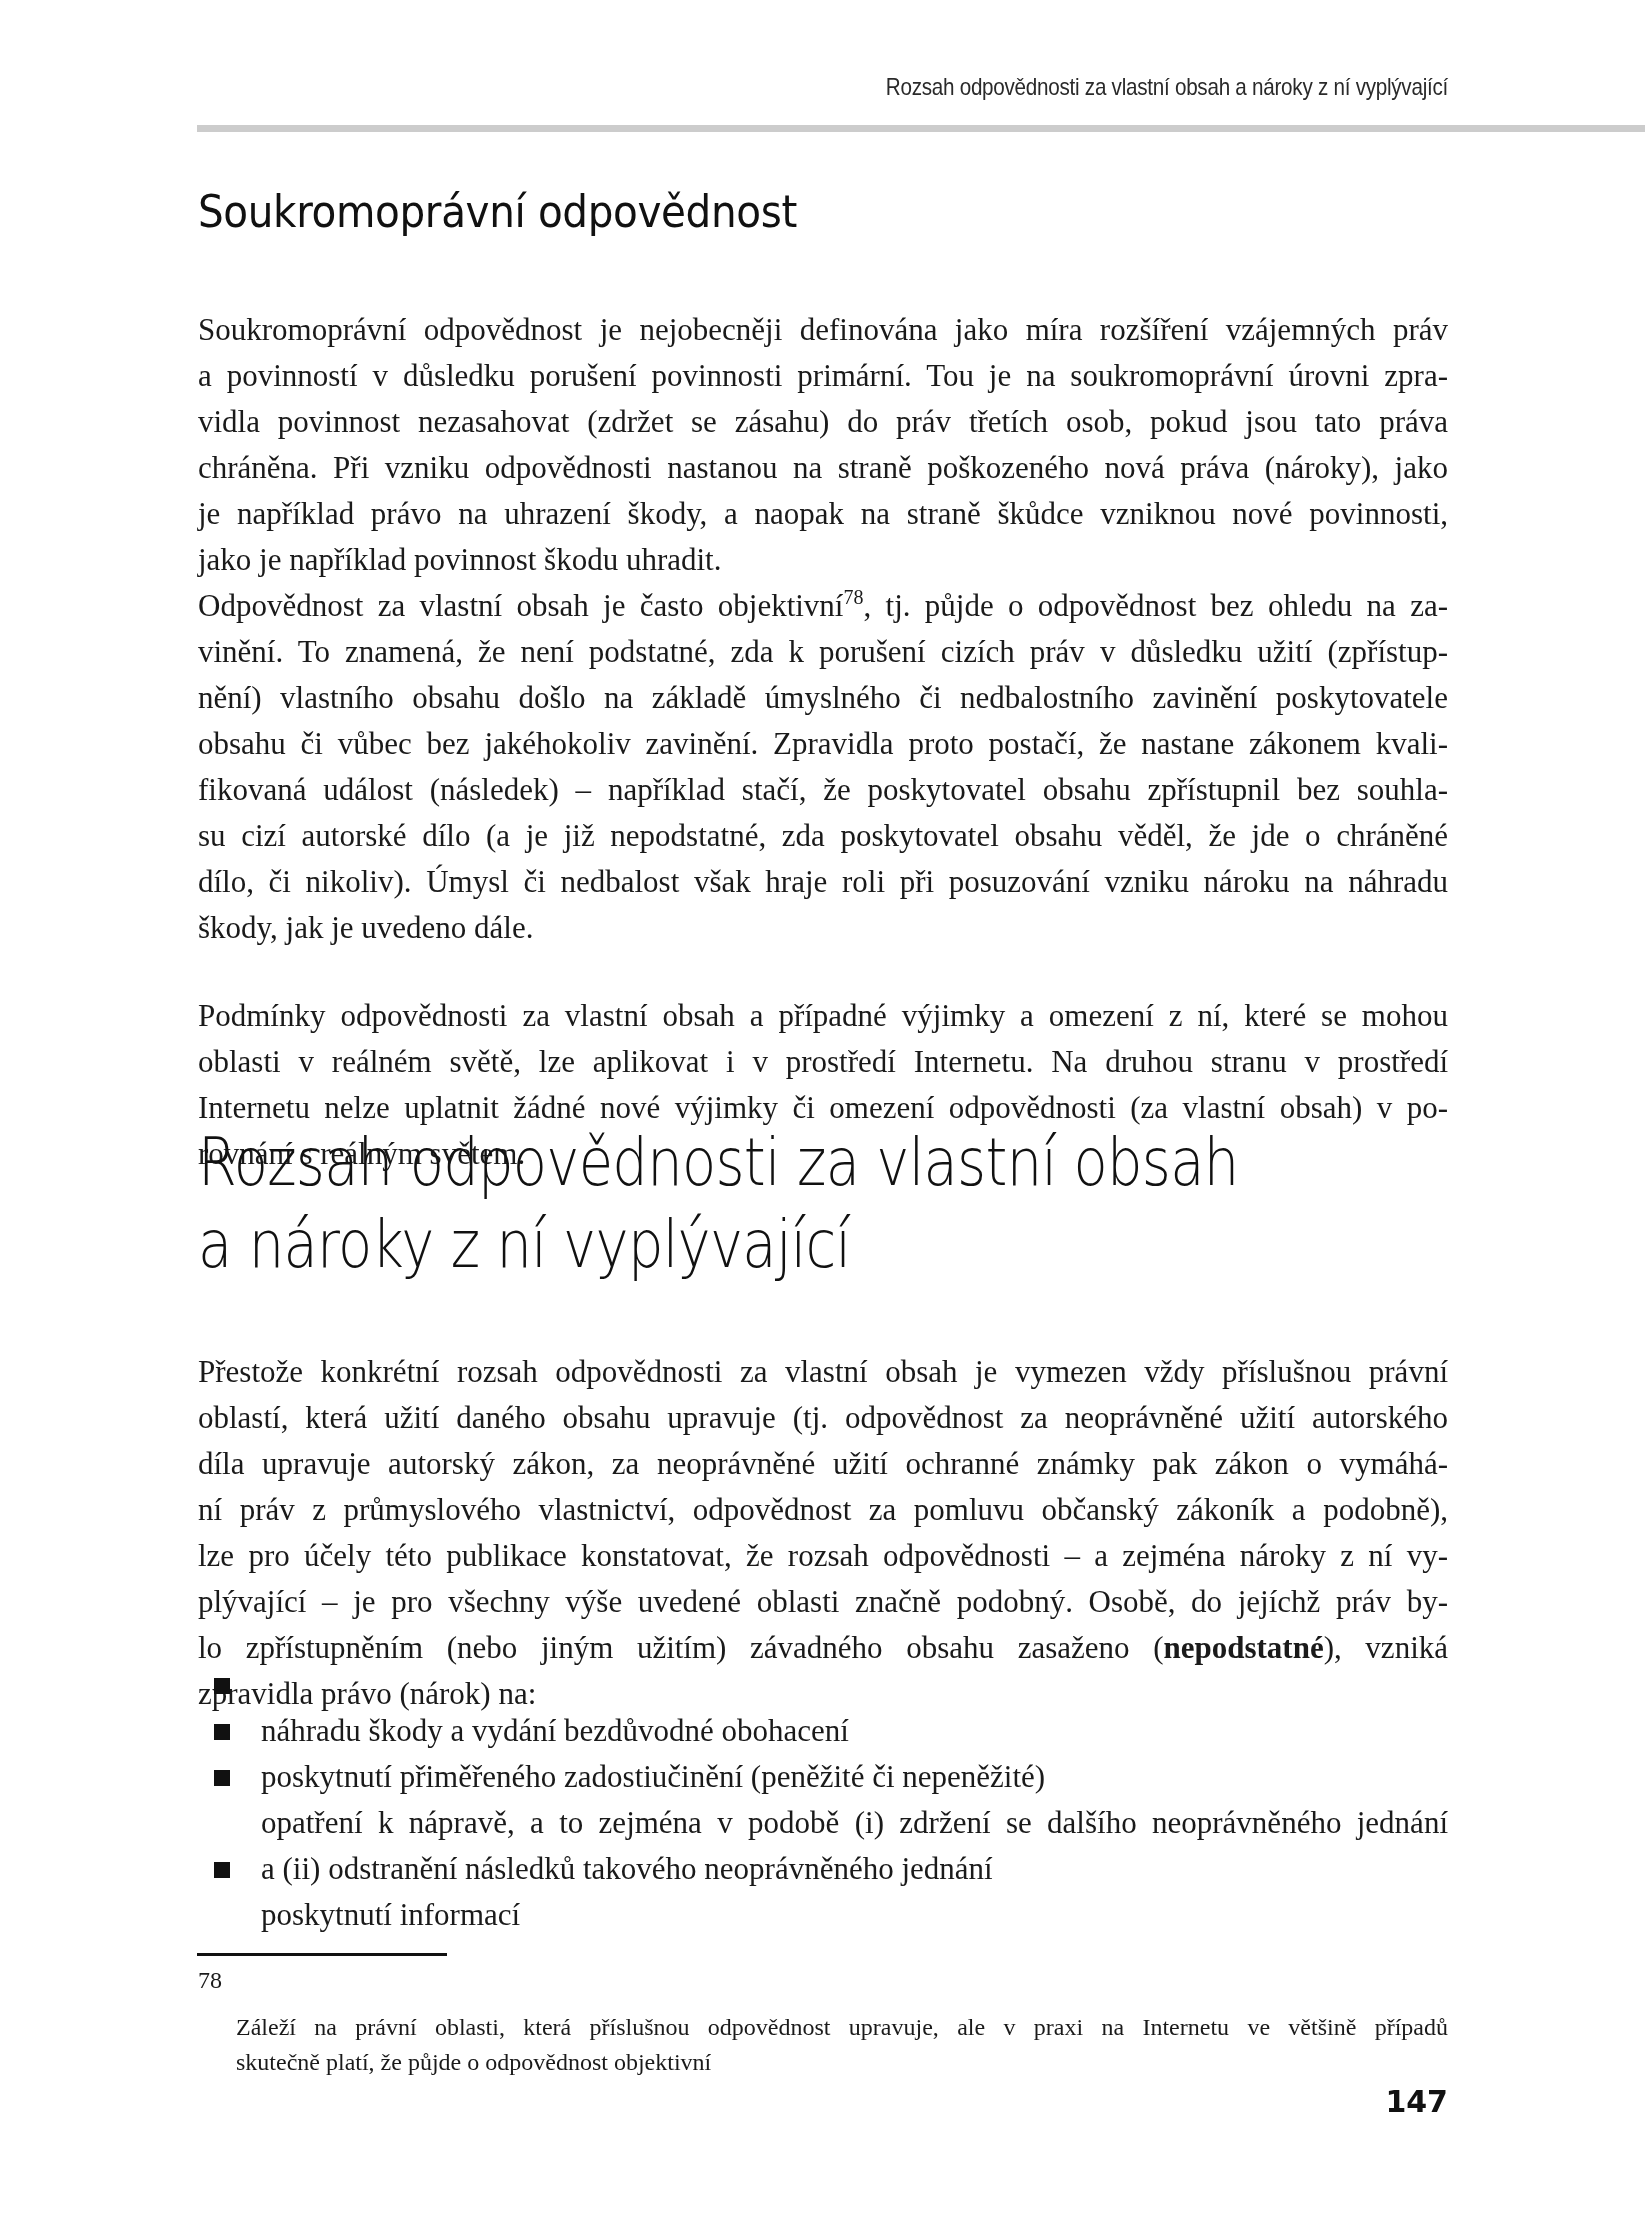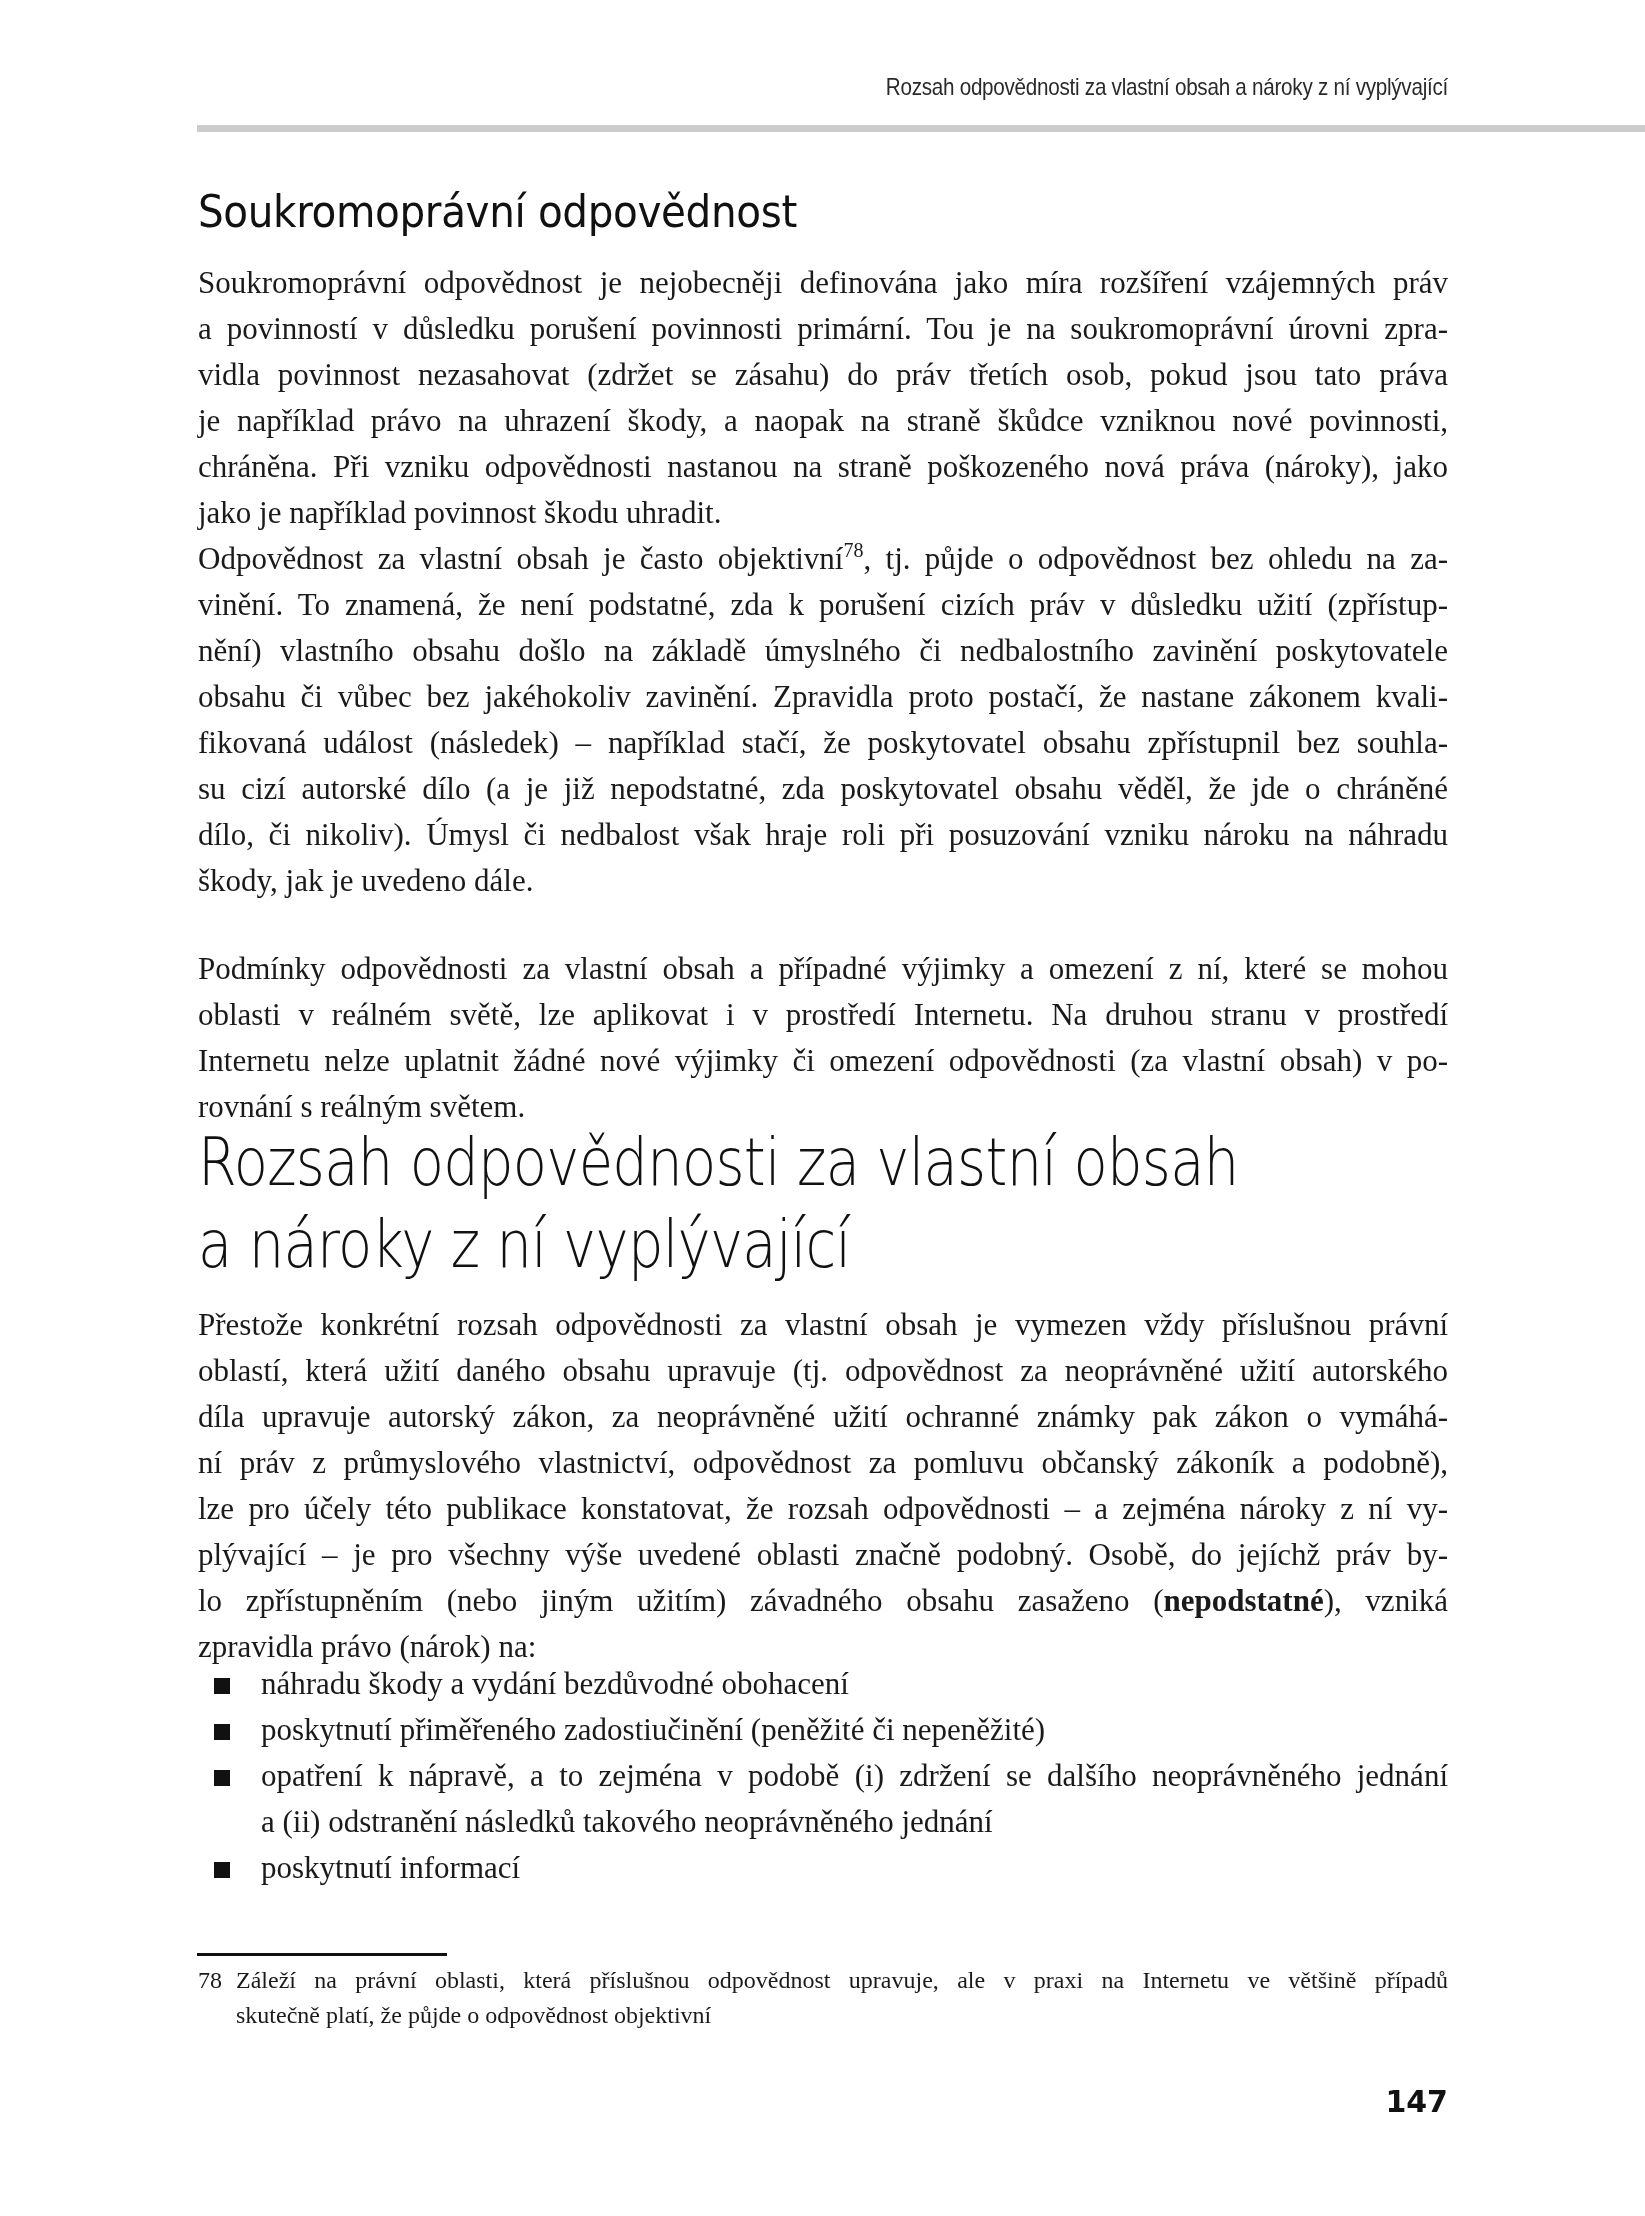--- a/index.html
+++ b/index.html
@@ -20,21 +20,21 @@
     line-height: 82px; white-space: nowrap; transform: scaleX(0.86); transform-origin: left center;
     letter-spacing: -0.8px;
   }
   .h1 span { display: block; }
   .line {
     display: block; height: 46px; line-height: 46px;
     font-family: "Liberation Serif", serif; font-size: 31px; color: #1a1a1a;
     text-align: justify; text-align-last: justify; white-space: nowrap; overflow: visible;
   }
   .line.last { text-align-last: left; }
-  .line-inner { display: inline-block; width: 100%; text-align: justify; text-align-last: justify; white-space: normal; }
+  .line-inner { display: inline-block; width: 100%; text-align: justify; text-align-last: justify; white-space: normal; margin-top: 47px; }
   .line.last .line-inner { text-align-last: left; }
   sup { font-size: 20px; line-height: 0; vertical-align: 11.7px; }
   b { font-weight: 700; }
   .bullets { position: absolute; left: 198px; width: 1250px; }
   .bullet-item { position: relative; padding-left: 63px; }
   .bullet-sq { position: absolute; left: 16px; top: 16.7px; width: 16px; height: 16px; background: #111; }
   .fn-rule { position: absolute; left: 197px; top: 1953px; width: 250px; height: 2.5px; background: #111; }
   .footnote { position: absolute; left: 198px; top: 1963px; width: 1250px; }
   .fn-num { position: absolute; left: 0; top: 0; font-family: "Liberation Serif", serif; font-size: 24px; line-height: 35px; }
   .fn-line {
@@ -55,22 +55,22 @@
 <div class="head-rule"></div>
 
 <div class="block" style="top:185px;">
   <div class="h2">Soukromoprávní odpovědnost</div>
 </div>
 
 <div class="block" style="top:260px;">
   <span class="line"><span class="line-inner">Soukromoprávní odpovědnost je nejobecněji definována jako míra rozšíření vzájemných práv</span></span>
   <span class="line"><span class="line-inner">a povinností v důsledku porušení povinnosti primární. Tou je na soukromoprávní úrovni zpra-</span></span>
   <span class="line"><span class="line-inner">vidla povinnost nezasahovat (zdržet se zásahu) do práv třetích osob, pokud jsou tato práva</span></span>
+  <span class="line"><span class="line-inner">chráněna. Při vzniku odpovědnosti nastanou na straně poškozeného nová práva (nároky), jako</span></span>
   <span class="line"><span class="line-inner">je například právo na uhrazení škody, a naopak na straně škůdce vzniknou nové povinnosti,</span></span>
-  <span class="line"><span class="line-inner">chráněna. Při vzniku odpovědnosti nastanou na straně poškozeného nová práva (nároky), jako</span></span>
   <span class="line last"><span class="line-inner">jako je například povinnost škodu uhradit.</span></span>
 </div>
 
 <div class="block" style="top:536px;">
   <span class="line"><span class="line-inner"><span>Odpovědnost za vlastní obsah je často objektivní</span><sup>78</sup><span>, tj. půjde o odpovědnost bez ohledu na za-</span></span></span>
   <span class="line"><span class="line-inner">vinění. To znamená, že není podstatné, zda k porušení cizích práv v důsledku užití (zpřístup-</span></span>
   <span class="line"><span class="line-inner">nění) vlastního obsahu došlo na základě úmyslného či nedbalostního zavinění poskytovatele</span></span>
   <span class="line"><span class="line-inner">obsahu či vůbec bez jakéhokoliv zavinění. Zpravidla proto postačí, že nastane zákonem kvali-</span></span>
   <span class="line"><span class="line-inner">fikovaná událost (následek) – například stačí, že poskytovatel obsahu zpřístupnil bez souhla-</span></span>
   <span class="line"><span class="line-inner">su cizí autorské dílo (a je již nepodstatné, zda poskytovatel obsahu věděl, že jde o chráněné</span></span>

